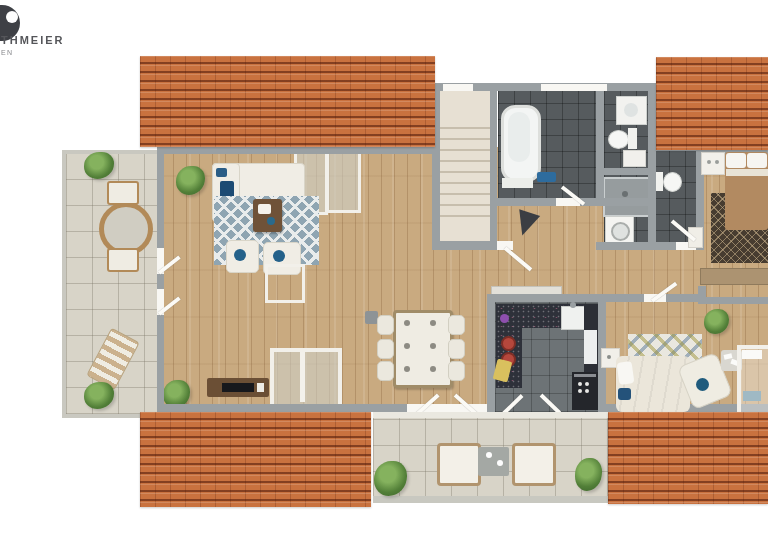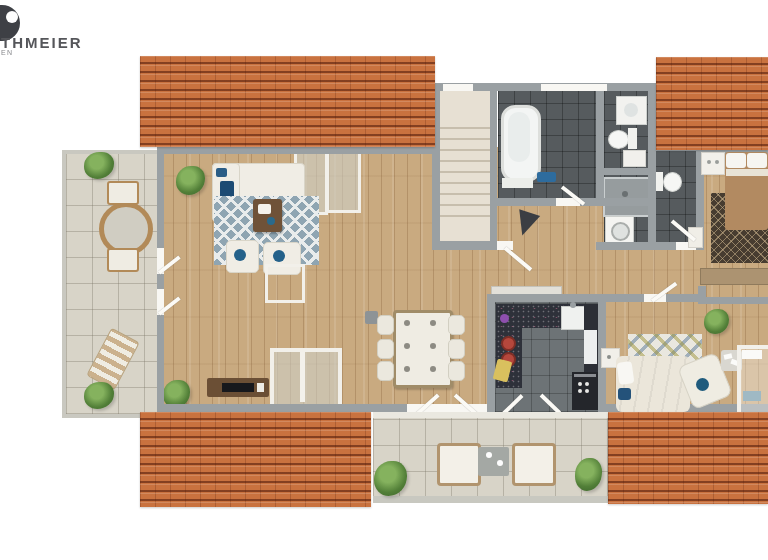--- a/index.html
+++ b/index.html
@@ -45,21 +45,21 @@
       repeating-linear-gradient(-45deg, transparent 0 7px, #e9ecec 7px 10px);}
   .rug-dark{position:absolute;background-color:#473c30;
     background-image:
       repeating-linear-gradient(45deg, transparent 0 5px, rgba(206,182,142,.55) 5px 6px),
       repeating-linear-gradient(-45deg, transparent 0 5px, rgba(206,182,142,.55) 5px 6px);}
   .rug-pastel{position:absolute;background-color:#e9e7df;
     background-image:
       repeating-linear-gradient(45deg, rgba(160,150,60,.5) 0 3px, transparent 3px 12px),
       repeating-linear-gradient(-45deg, rgba(90,120,150,.5) 0 3px, transparent 3px 12px);}
   .glass{position:absolute;border:3px solid #f2f0ea;background:rgba(205,212,206,.55);}
-  .logo-name{position:absolute;font-weight:bold;font-size:15px;letter-spacing:2px;color:var(--logo-text,#55565a);}
+  .logo-name{position:absolute;font-weight:bold;font-size:11px;letter-spacing:2px;color:var(--logo-text,#55565a);}
   .logo-sub{position:absolute;font-size:7px;letter-spacing:1.4px;color:#86878b;}
 </style>
 </head>
 <body>
 
 <div id="canvas">
 
   <div class="abs" style="left:0;top:40;width:140px;height:70px;">
     <div class="abs" style="left:-16px;top:5px;width:36px;height:36px;border-radius:50%;background:#3e4045;"></div>
     <div class="abs" style="left:6px;top:11px;width:12px;height:12px;border-radius:50%;background:#fdfdfd;"></div>

